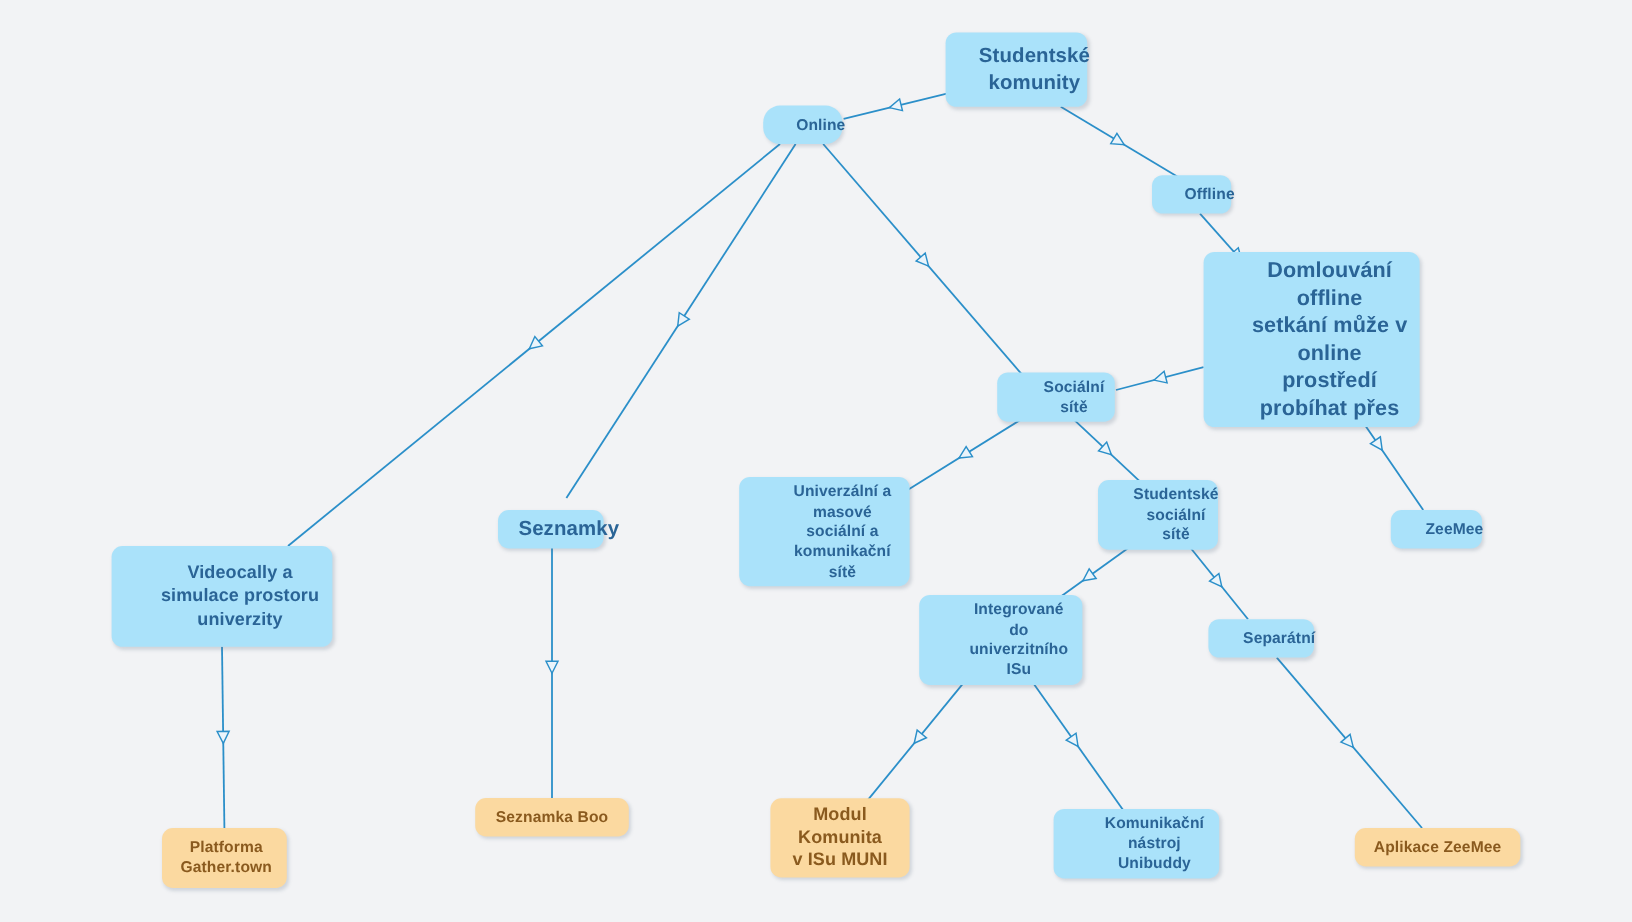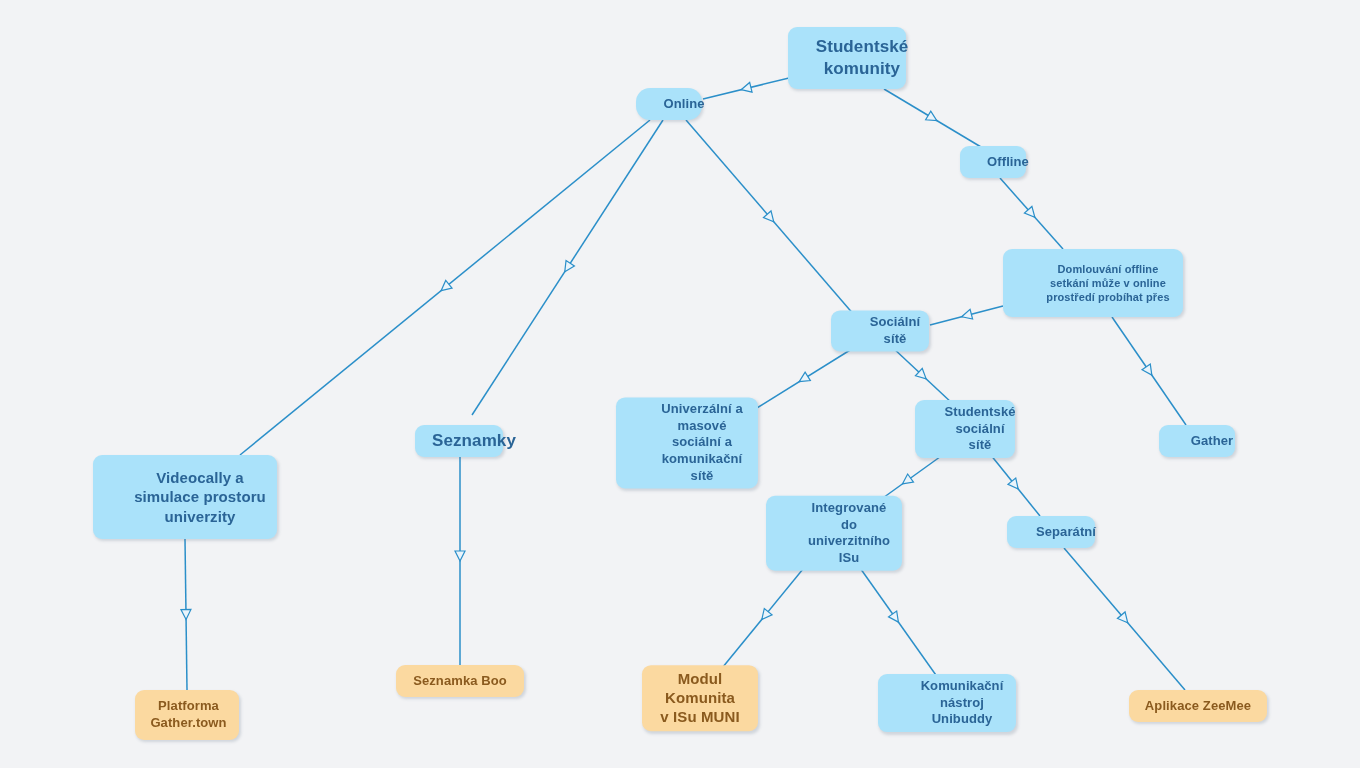--- a/index.html
+++ b/index.html
@@ -121,25 +121,25 @@
       <g>
         <line x1="460" y1="447" x2="460" y2="665" stroke="#2b8fc9" stroke-width="1.5"></line>
         <polygon points="5,0 -5,-5 -5,5" fill="#eaf4fb" stroke="#2b8fc9" stroke-width="1.2" transform="translate(460,556) rotate(90)"></polygon>
       </g>
     </svg>
   <div id="nodes">
       <div class="node blue" style="left: 847px; top: 58px; width: 118px; min-height: 62px; font-size: 17px;">Studentské
 komunity</div>
       <div class="node blue" style="left: 669px; top: 104px; width: 66px; min-height: 32px; font-size: 13px; border-radius: 14px;">Online</div>
       <div class="node blue" style="left: 993px; top: 162px; width: 66px; min-height: 32px; font-size: 13px;">Offline</div>
-      <div class="node blue" style="left: 1093px; top: 283px; width: 180px; min-height: 68px; font-size: 11px;">Domlouvání offline
+      <div class="node blue" style="left: 1093px; top: 283px; width: 180px; min-height: 68px; font-size: 18px;">Domlouvání offline
 setkání může v online
 prostředí probíhat přes</div>
       <div class="node blue" style="left: 880px; top: 331px; width: 98px; min-height: 32px; font-size: 13px;">Sociální sítě</div>
-      <div class="node blue" style="left: 1197px; top: 441px; width: 76px; min-height: 32px; font-size: 13px;">Gather</div>
+      <div class="node blue" style="left: 1197px; top: 441px; width: 76px; min-height: 32px; font-size: 13px;">ZeeMee</div>
       <div class="node blue" style="left: 185px; top: 497px; width: 184px; min-height: 84px; font-size: 15px;">Videocally a
 simulace prostoru
 univerzity</div>
       <div class="node blue" style="left: 459px; top: 441px; width: 88px; min-height: 32px; font-size: 17px;">Seznamky</div>
       <div class="node blue" style="left: 687px; top: 443px; width: 142px; min-height: 68px; font-size: 13px;">Univerzální a
 masové sociální a
 komunikační sítě</div>
       <div class="node blue" style="left: 965px; top: 429px; width: 100px; min-height: 50px; font-size: 13px;">Studentské
 sociální sítě</div>
       <div class="node blue" style="left: 834px; top: 533px; width: 136px; min-height: 50px; font-size: 13px;">Integrované do

